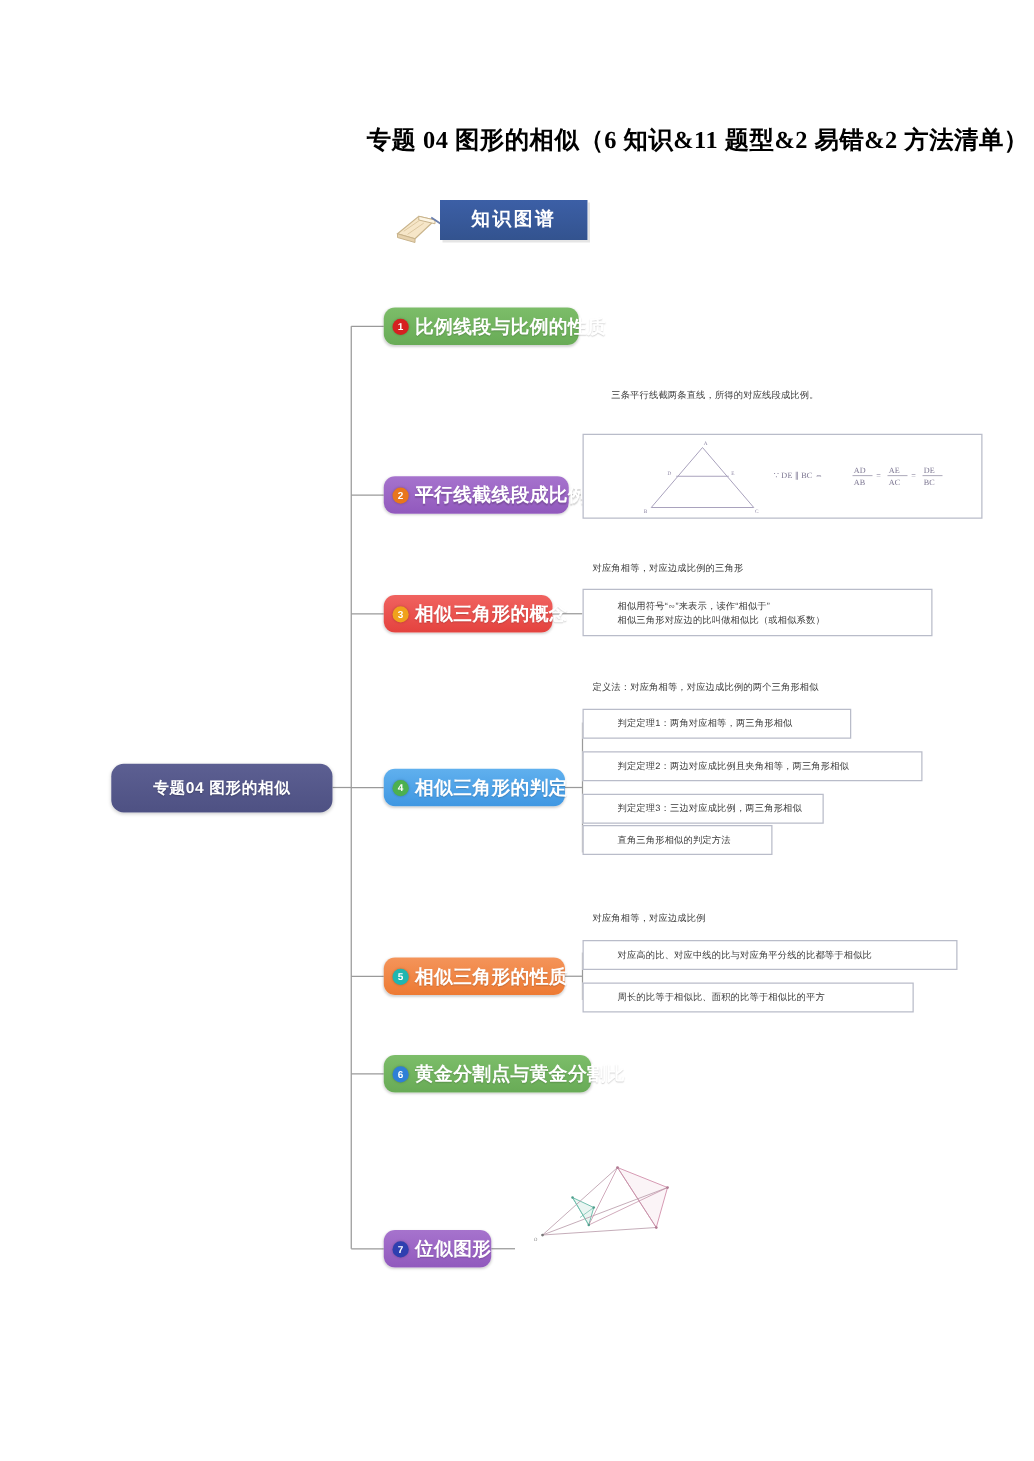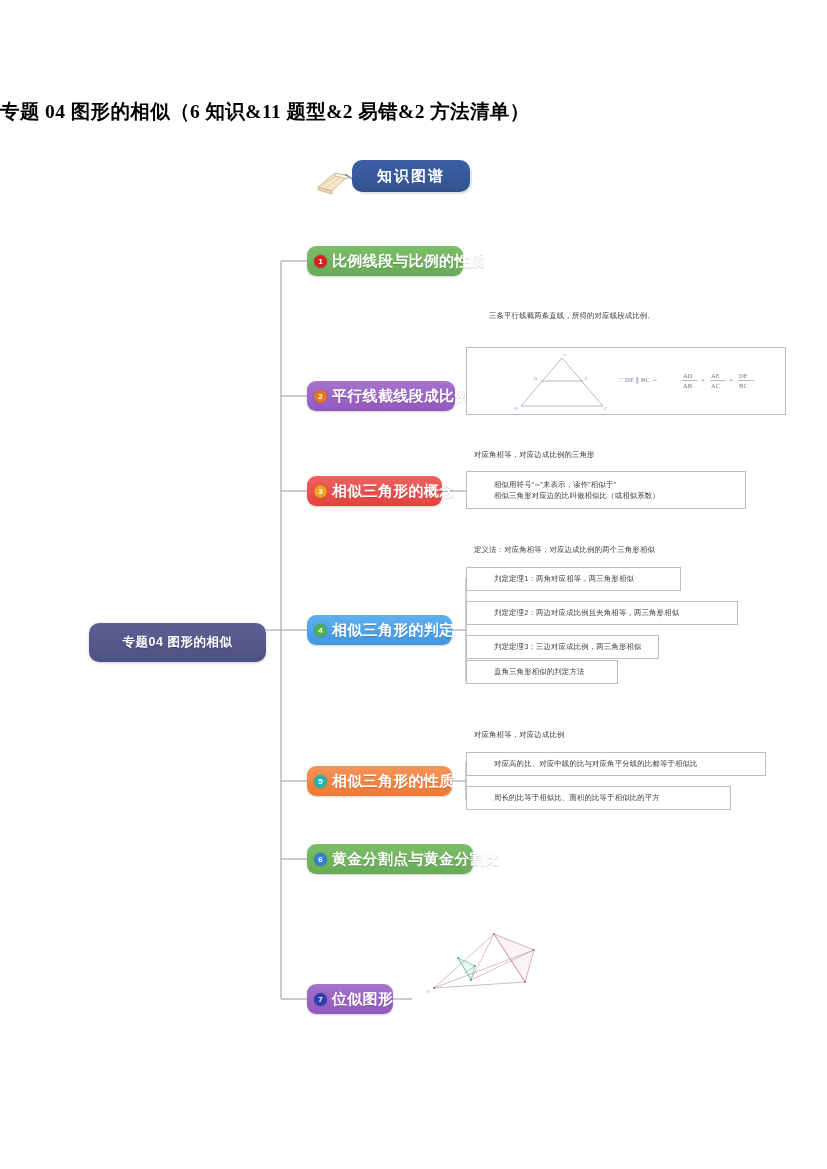--- a/index.html
+++ b/index.html
@@ -14,21 +14,21 @@
     font-family: "Liberation Serif", "DejaVu Serif", serif;
     overflow: hidden;
   }
 
   
   #doc-title {
     position: absolute;
     left: 0;
     top: 98px;
     width: 823px;
-    text-align: left;
+    text-align: right;
     font-family: "Liberation Serif", "DejaVu Serif", serif;
     font-weight: bold;
     font-size: 19.5px;
     letter-spacing: 0.4px;
     color: #000000;
     white-space: nowrap;
   }
 
   
   #section-badge-wrap {
@@ -45,21 +45,21 @@
     width: 48px;
     height: 28px;
   }
   #badge-pill {
     position: absolute;
     left: 37px;
     top: 2px;
     width: 118px;
     height: 32px;
     background: linear-gradient(180deg, #3c5fa6 0%, #33538f 100%);
-    border-radius: 10px;
+    border-radius: 0;
     box-shadow: 2px 2px 0 rgba(0,0,0,0.10);
   }
   #badge-pill-label {
     position: absolute;
     left: 0;
     top: 0;
     width: 118px;
     height: 32px;
     line-height: 32px;
     text-align: center;
@@ -124,21 +124,20 @@
     left: 89px;
     top: 611px;
     width: 177px;
     height: 39px;
     background: linear-gradient(180deg, #5c5f92 0%, #4e5183 100%);
     border-radius: 10px;
     display: flex;
     align-items: center;
     justify-content: center;
     box-shadow: 0 1px 3px rgba(0,0,0,0.20);
-    margin-top: 12px;
   }
   #root-node-label {
     color: #ffffff;
     font-family: "Liberation Sans", sans-serif;
     font-weight: bold;
     font-size: 12.5px;
     letter-spacing: 0.5px;
     white-space: nowrap;
     text-shadow: 0 1px 1px rgba(0,0,0,0.25);
   }

